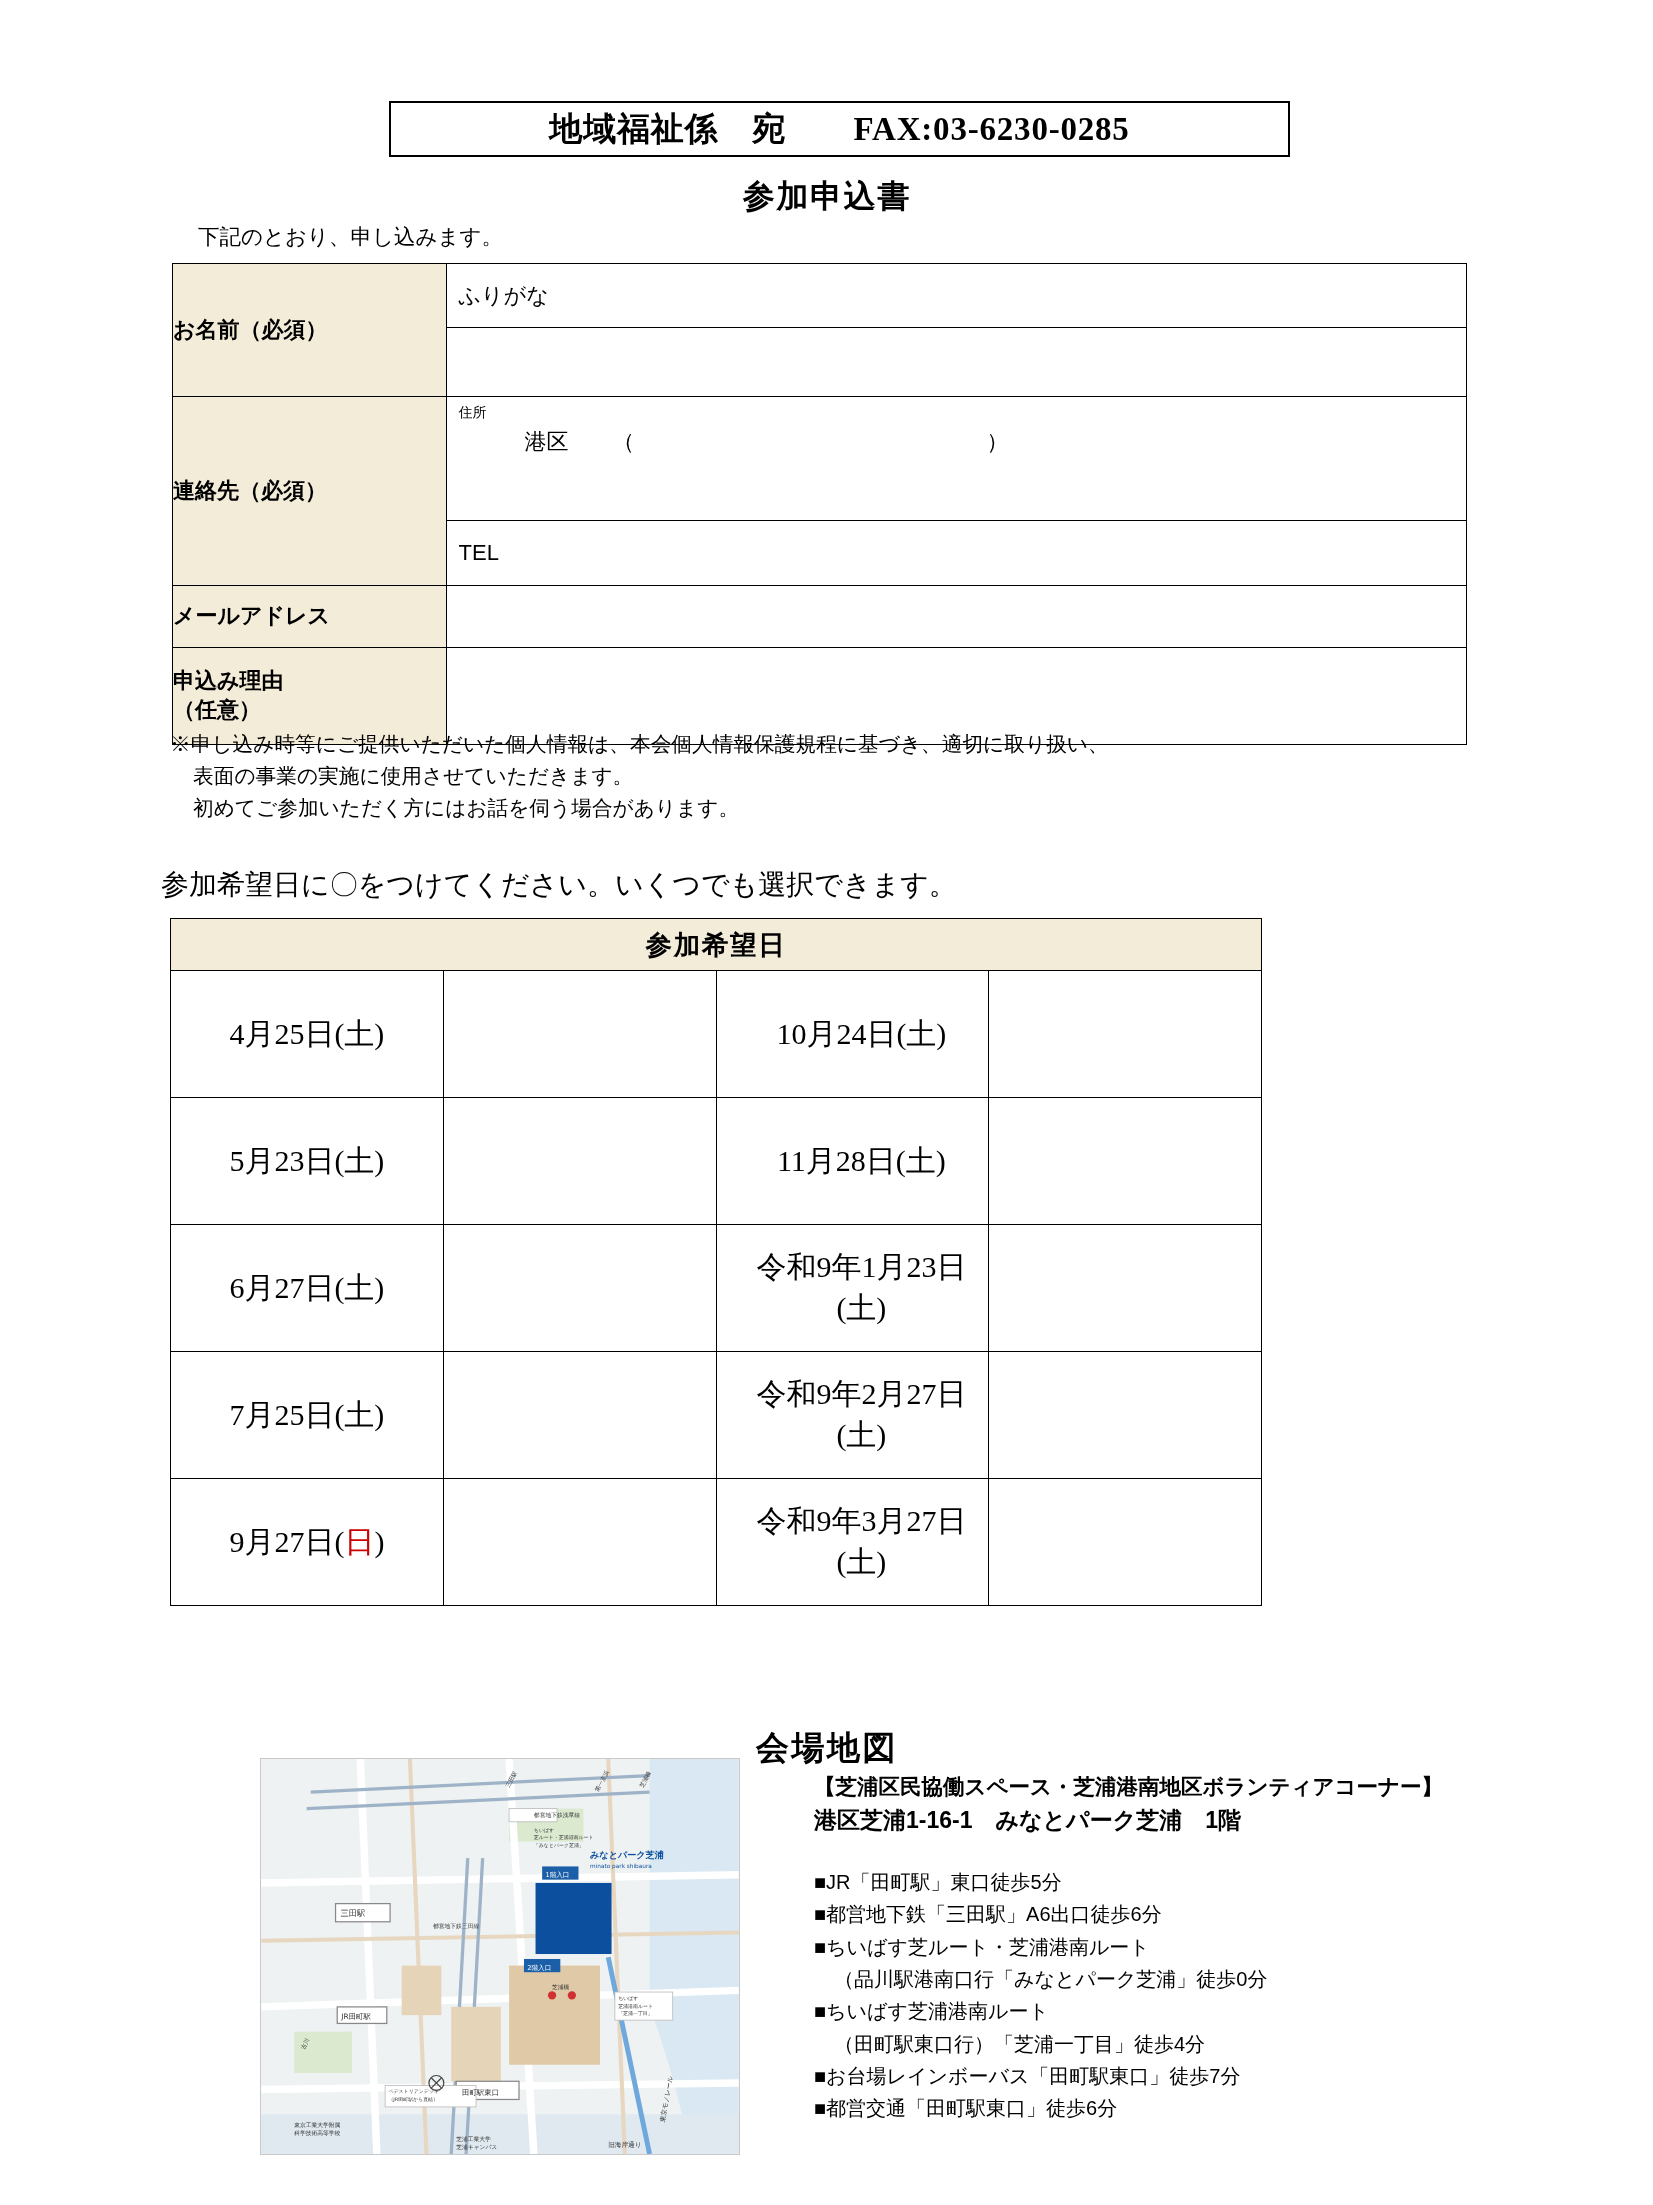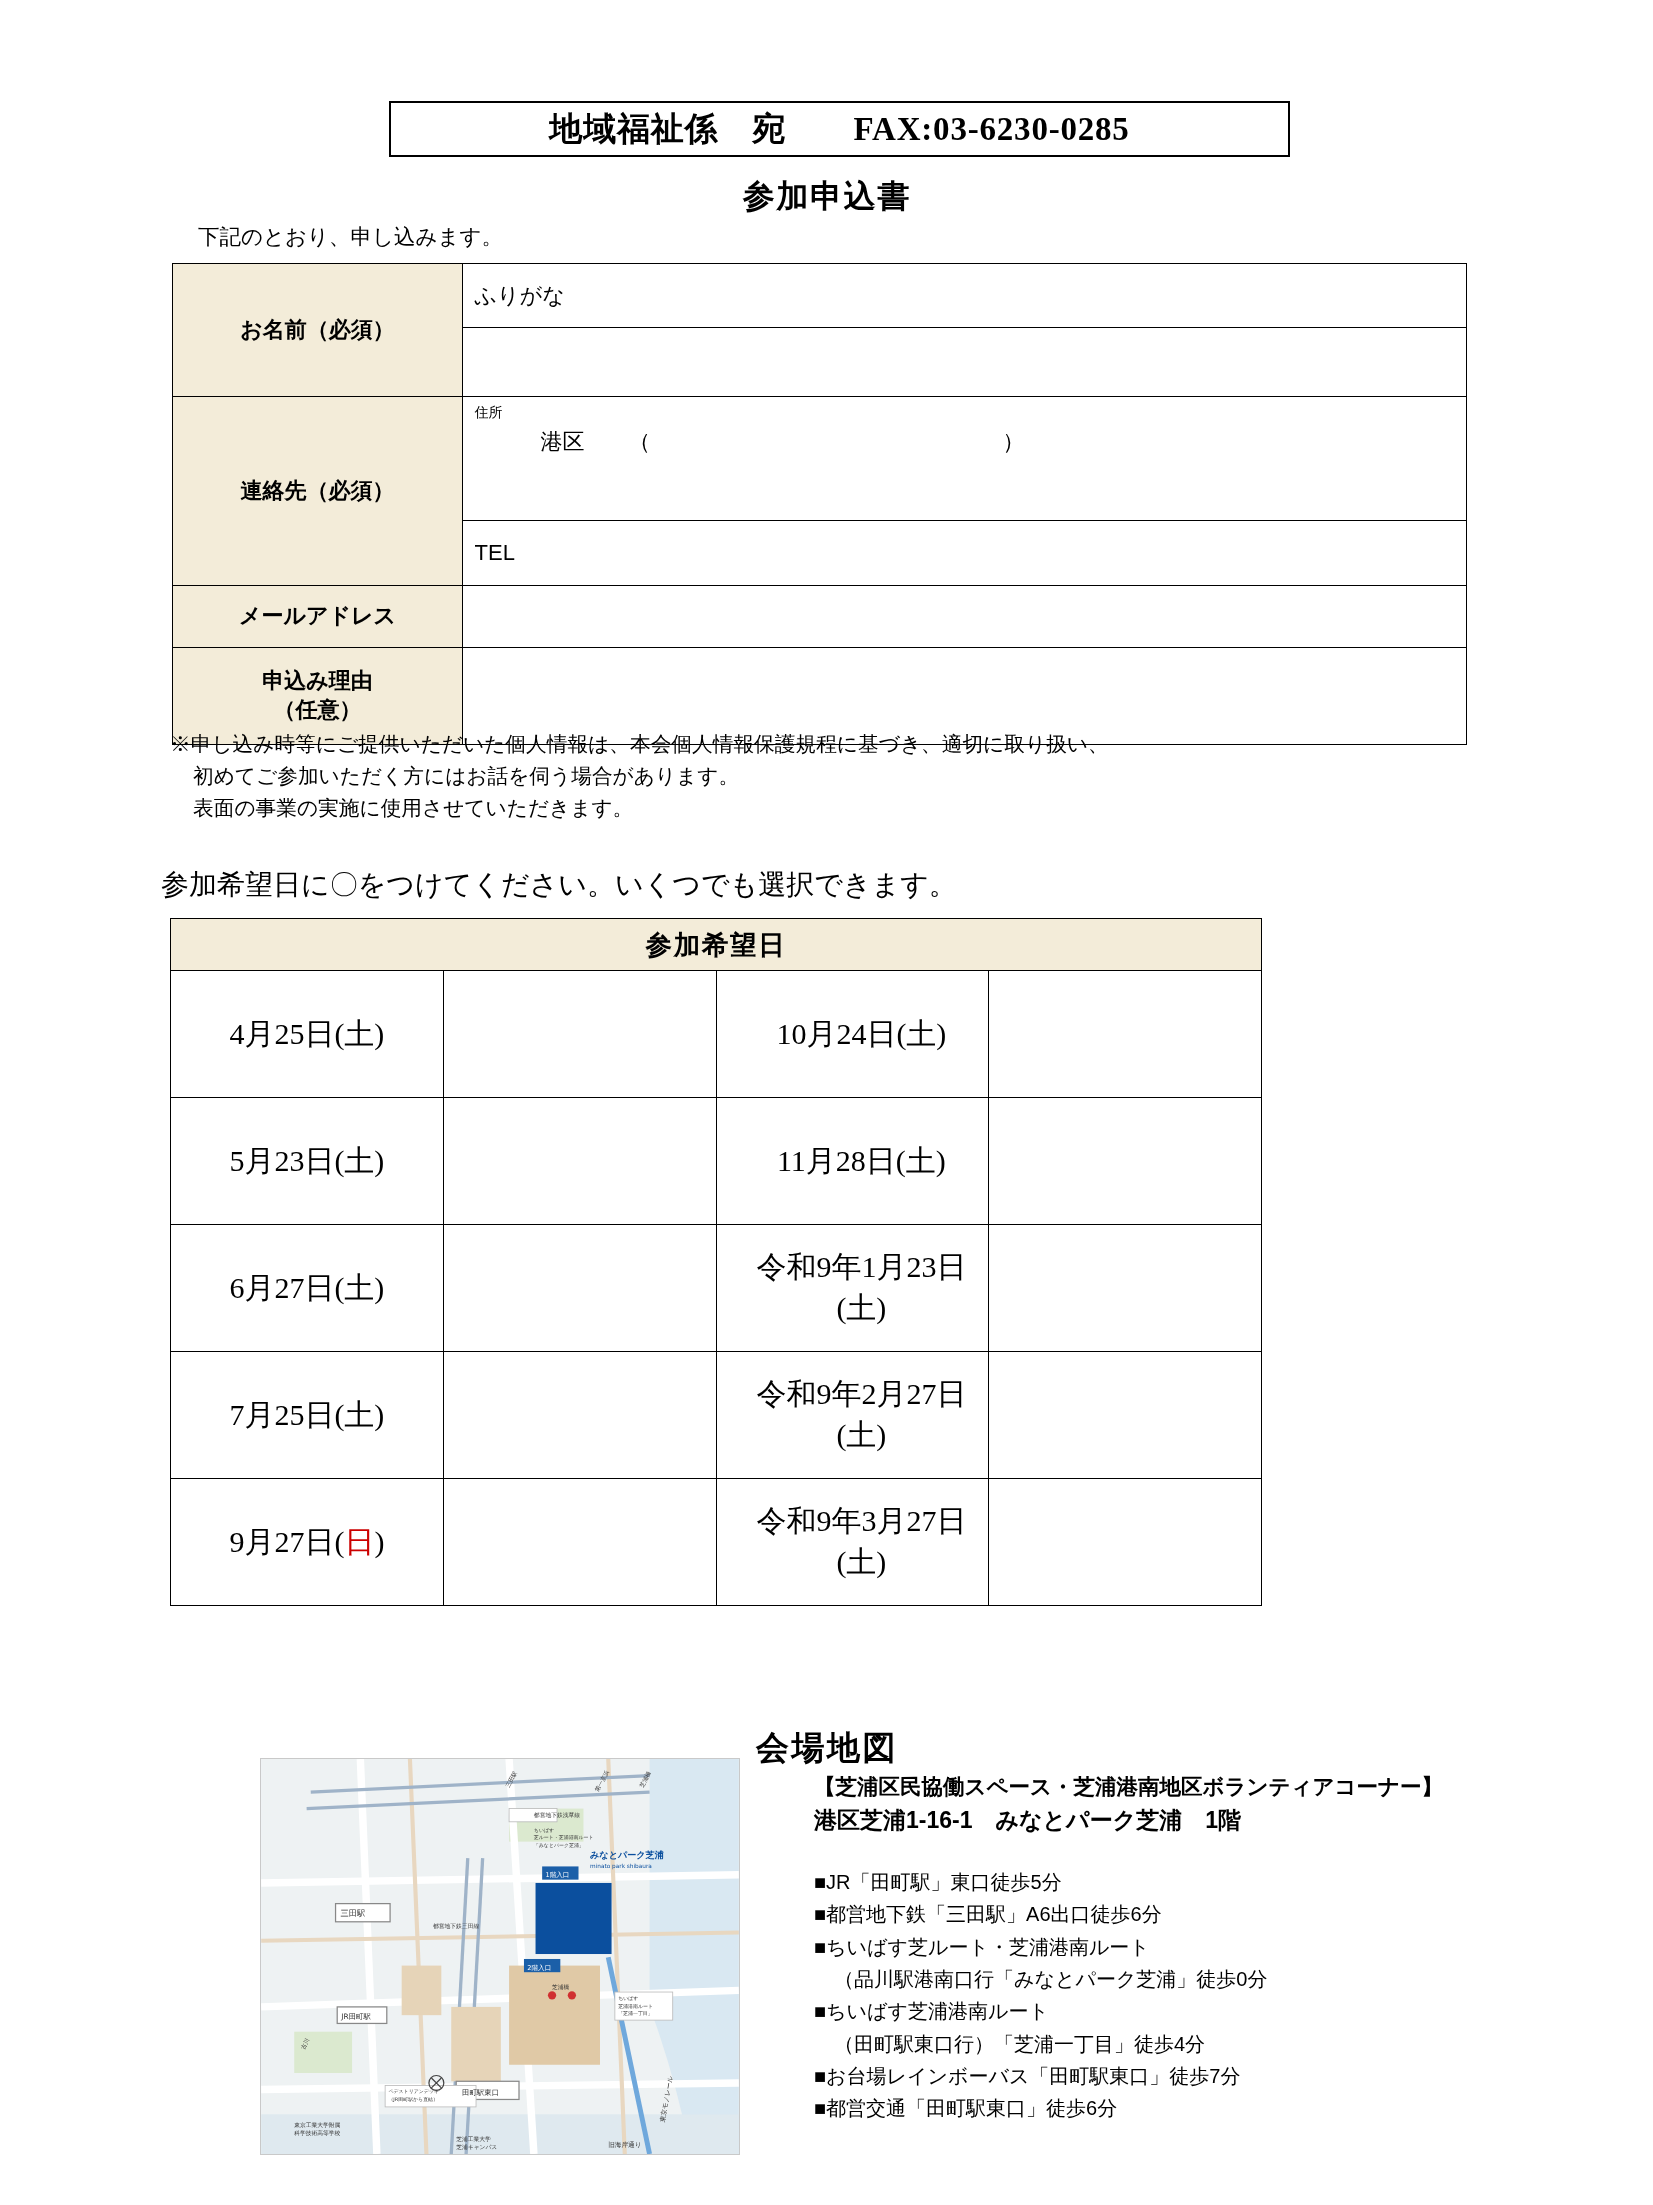--- a/index.html
+++ b/index.html
@@ -72,26 +72,25 @@
     table-layout: fixed;
   }
   .applicant-table td {
     border: 1.7px solid #000;
     padding: 0;
     vertical-align: middle;
   }
   .applicant-table .label-cell {
     width: 273px;
     background: #f3ecd9;
-    text-align: center;
     font-family: "Liberation Sans", sans-serif;
     font-weight: bold;
     font-size: 22px;
     line-height: 1.3;
-    padding: 5px 8px;
+    padding: 5px 0;
   }
   .applicant-table .value-cell {
     padding: 6.6px 11.6px;
     font-size: 22px;
     font-family: "Liberation Sans", sans-serif;
   }
   .h-furigana { height: 50px; }
   .h-name { height: 55px; }
   .h-addr { height: 109px; }
   .h-tel { height: 51px; }
@@ -262,22 +261,22 @@
           <div>申込み理由</div>
           <div>（任意）</div>
         </td>
         <td class="value-cell h-reason"></td>
       </tr>
     </tbody>
   </table>
 
   <div class="notes">
     <div>※申し込み時等にご提供いただいた個人情報は、本会個人情報保護規程に基づき、適切に取り扱い、</div>
+    <div>表面の事業の実施に使用させていただきます。</div>
     <div>初めてご参加いただく方にはお話を伺う場合があります。</div>
-    <div>表面の事業の実施に使用させていただきます。</div>
   </div>
 
   <div class="select-note">参加希望日に〇をつけてください。いくつでも選択できます。</div>
 
   <table class="dates-table">
     <tbody>
       <tr>
         <td class="head-cell" colspan="4">参加希望日</td>
       </tr>
       <tr>

